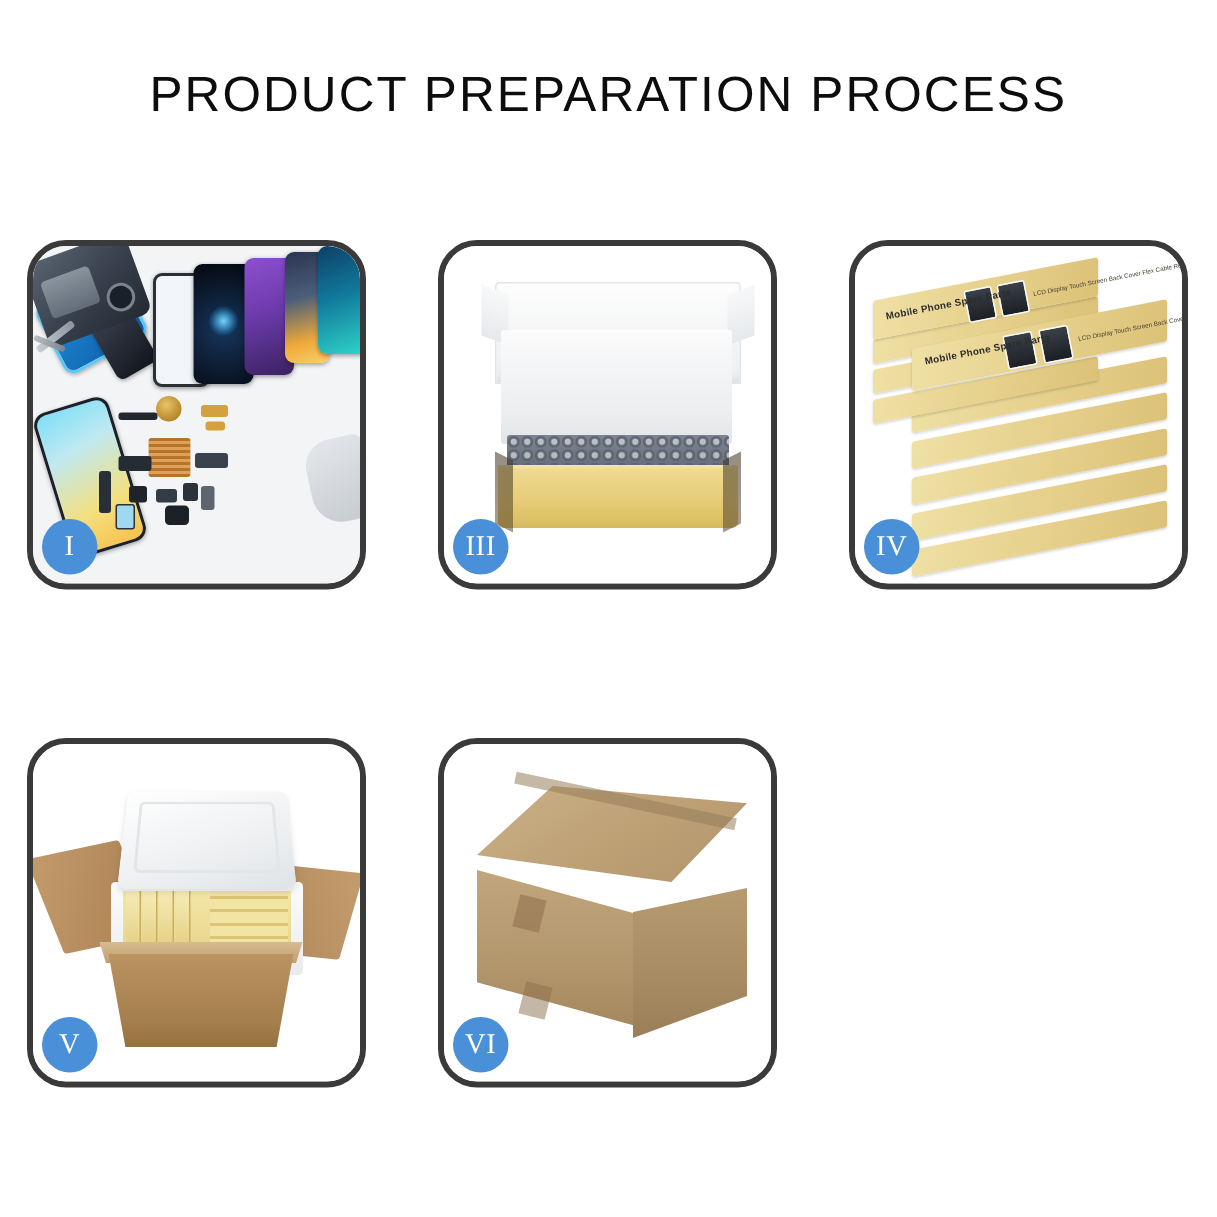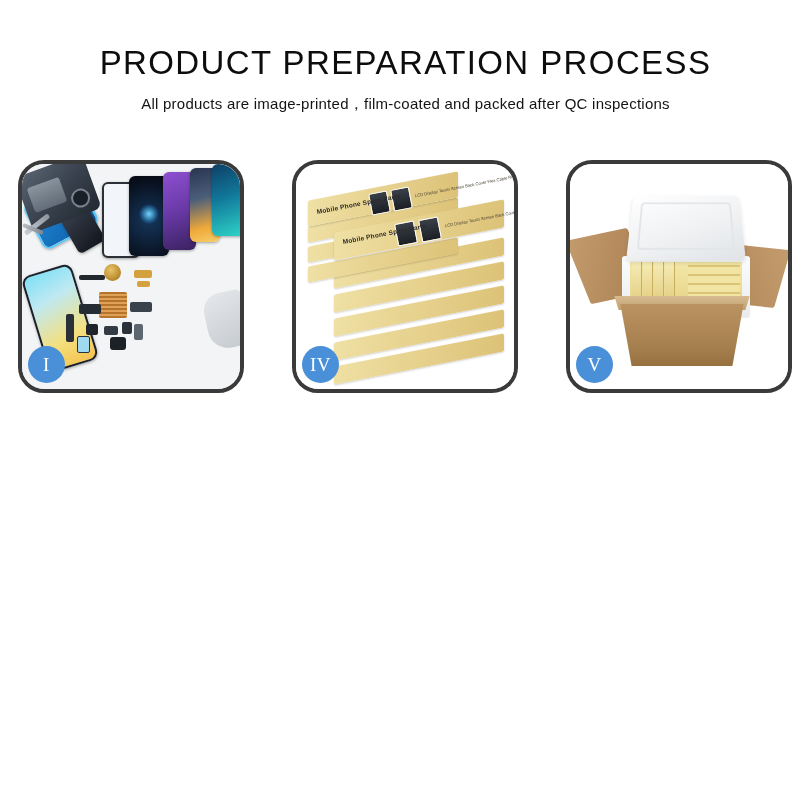--- a/index.html
+++ b/index.html
@@ -437,21 +437,20 @@
     background: rgba(140,112,76,0.5); transform: rotate(14deg);
   }
 </style>
 </head>
 <body>
 
 <div class="page">
 
   <div class="header">
     <h1 class="title">PRODUCT PREPARATION PROCESS</h1>
-    <p class="subtitle">All products are image-printed，film-coated and packed after QC inspections</p>
   </div>
 
   <div class="grid">
 
     <div class="panel">
       <div class="panel-stage">
         <div class="p1-bg"></div>
         <div class="phone ph-blue-film"></div>
         <div class="phone ph-dark-small"></div>
         <div class="phone ph-glass"></div>
@@ -476,20 +475,31 @@
         <div class="part part-batt"></div>
         <div class="part part-screen-chip"></div>
         <div class="part-tweezer"></div>
         <div class="part-tool2"></div>
         <div class="part-hand"></div>
       </div>
       <div class="badge">I</div>
     </div>
 
 
+    <div class="panel">
+      <div class="panel-stage">
+        <div class="p3-bg"></div>
+        <div class="p3-lid-back"></div>
+        <div class="p3-foam"></div>
+        <div class="p3-bubble-layer"></div>
+        <div class="p3-box-rim"></div>
+        <div class="p3-box-front"></div>
+      </div>
+      <div class="badge">III</div>
+    </div>
 
     <div class="panel">
       <div class="panel-stage">
         <div class="p4-bg"></div>
         <div class="gbox g-s8"></div>
         <div class="gbox g-s7"></div>
         <div class="gbox g-s6"></div>
         <div class="gbox g-s5"></div>
         <div class="gbox g-s4"></div>
         <div class="gbox g-s3"></div>
@@ -530,15 +540,27 @@
           <div class="p5-slab" style="left:35px"></div>
         </div>
         <div class="p5-stackR" style="left:118px;top:98px;width:52px;height:48px"></div>
         <div class="p5-foam-lid"></div>
         <div class="p5-carton-rim"></div>
         <div class="p5-carton-body"></div>
       </div>
       <div class="badge">V</div>
     </div>
 
+    <div class="panel">
+      <div class="panel-stage">
+        <div class="p6-bg"></div>
+        <div class="p6-top"></div>
+        <div class="p6-front"></div>
+        <div class="p6-side"></div>
+        <div class="p6-seam"></div>
+        <div class="p6-tape-a"></div>
+        <div class="p6-tape-b"></div>
+      </div>
+      <div class="badge">VI</div>
+    </div>
 
   </div>
 </div>
 
 </body></html>

